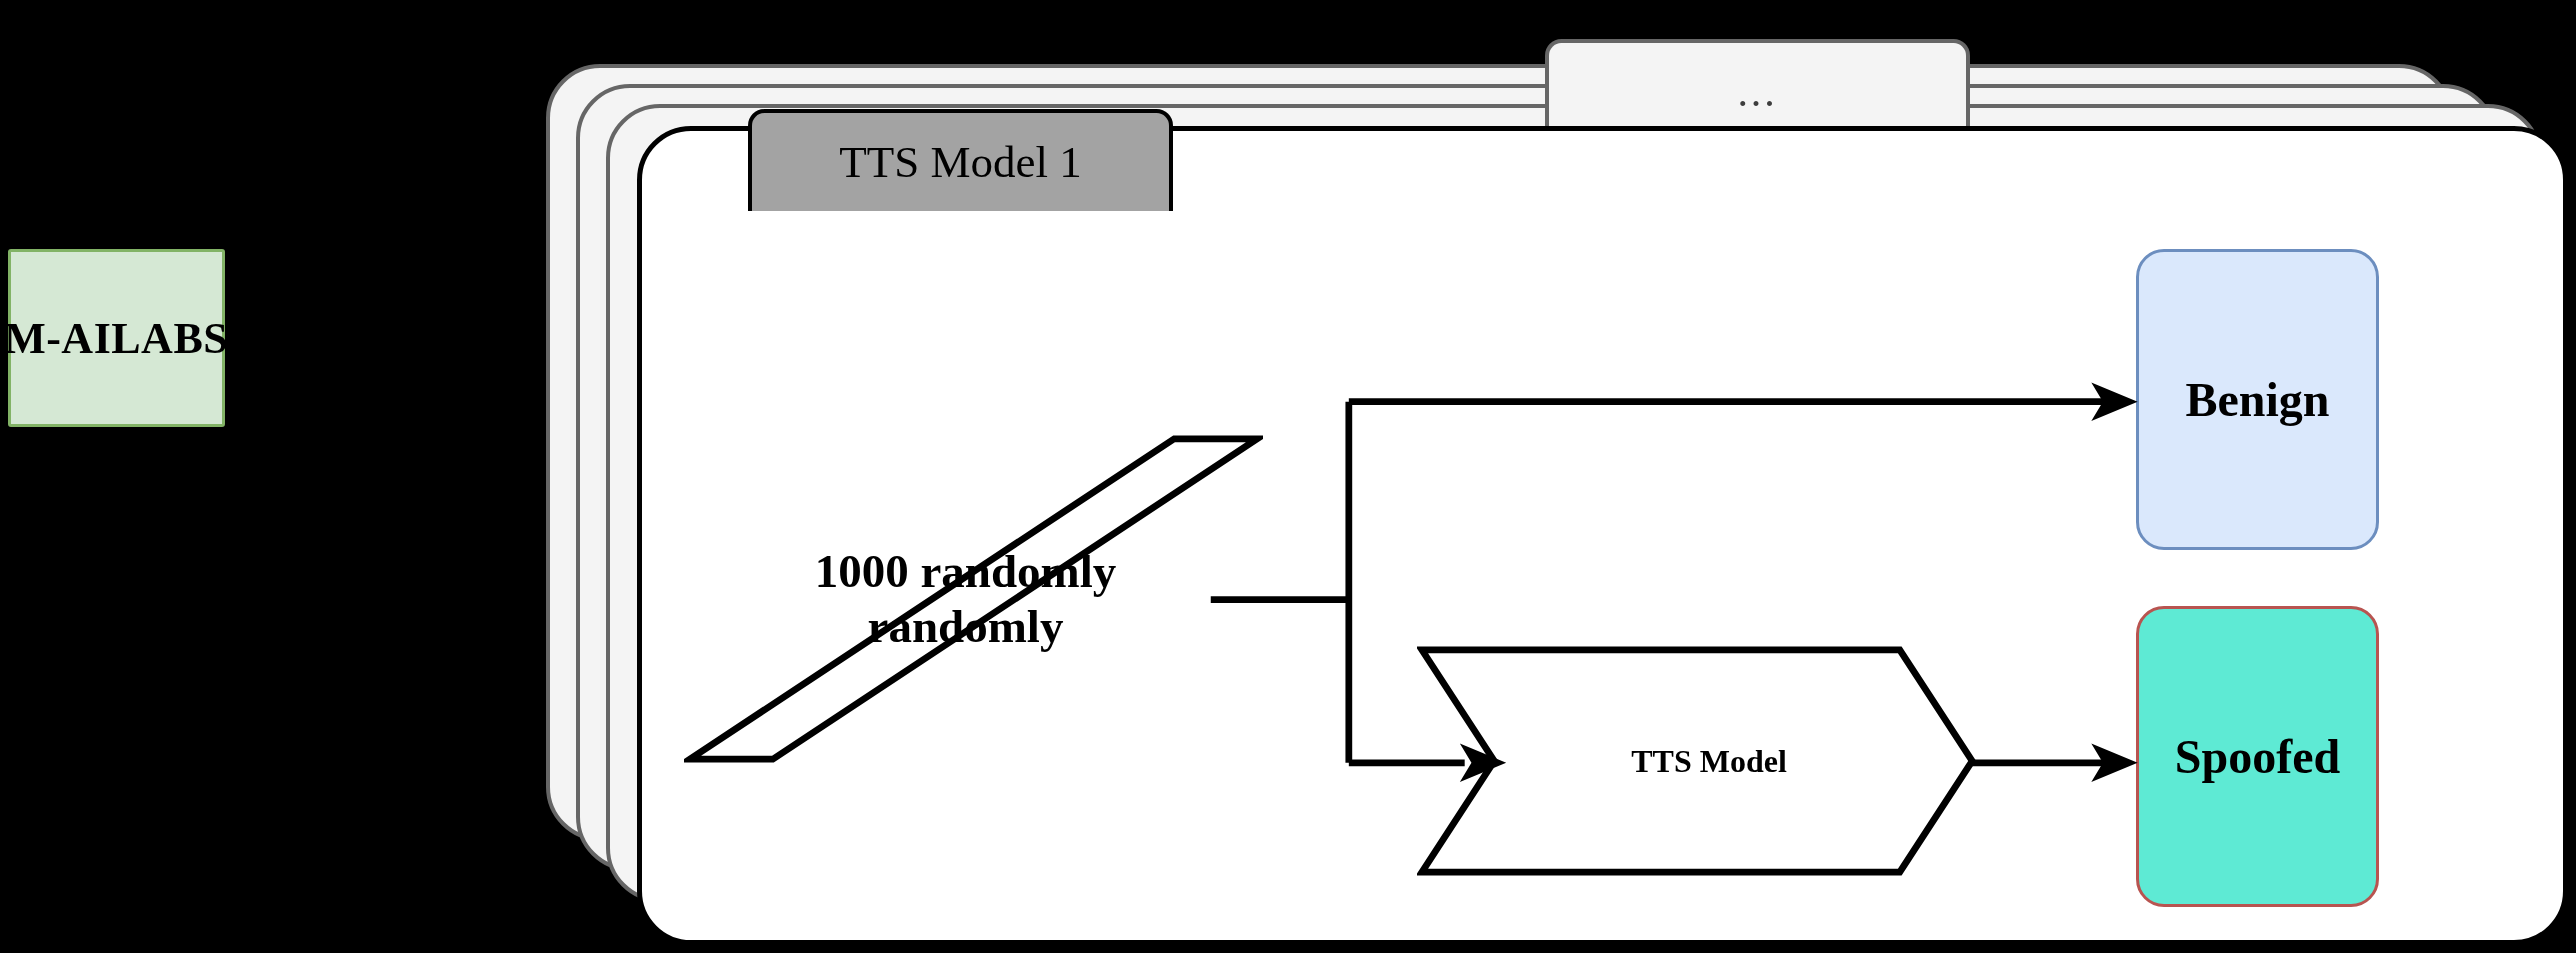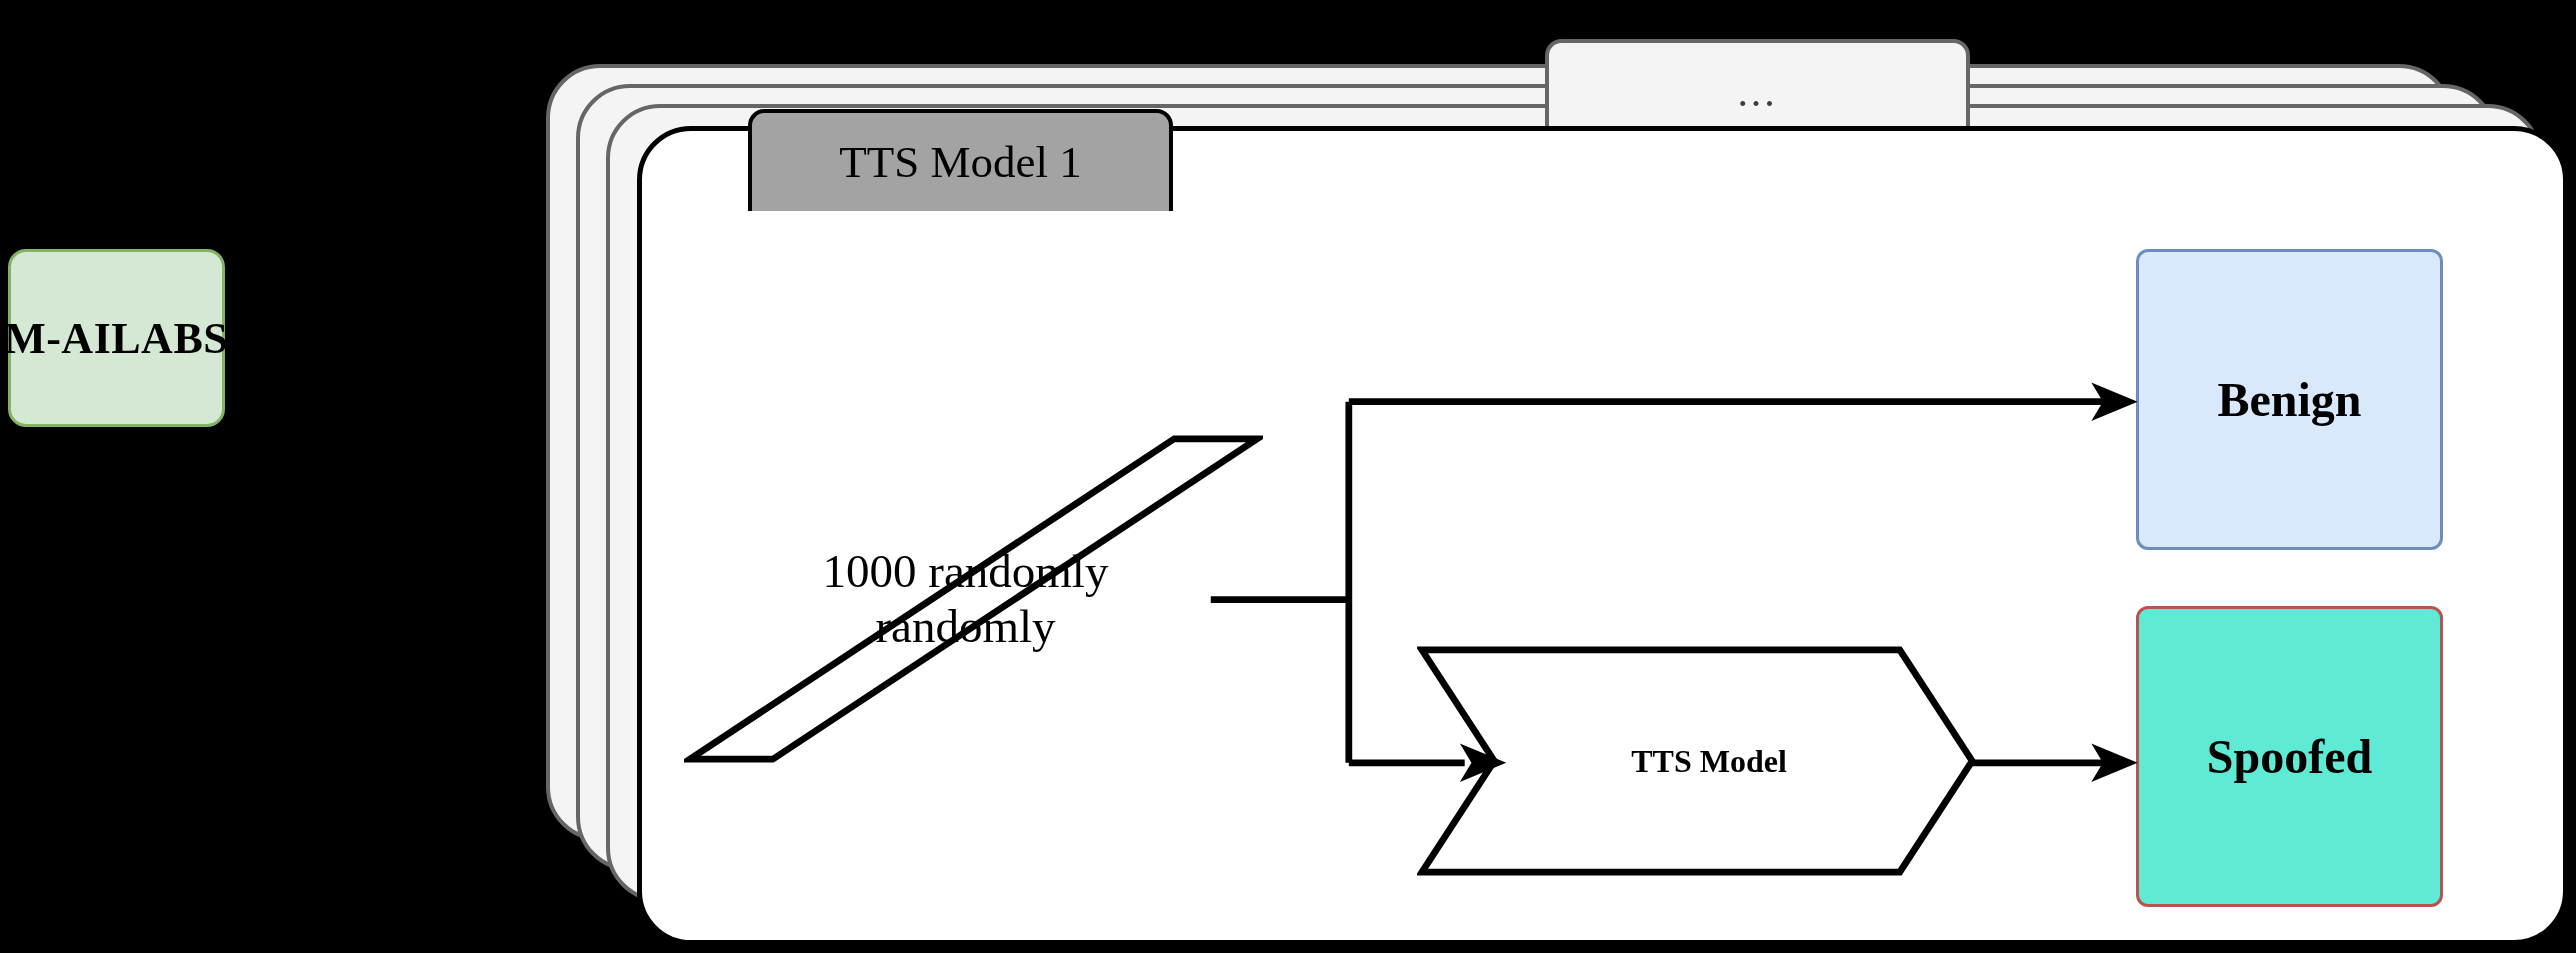--- a/index.html
+++ b/index.html
@@ -18,21 +18,21 @@
   .abs { position: absolute; }
 
   
   #mailabs-box {
     left: 7.7px;
     top: 249px;
     width: 217px;
     height: 178px;
     background: #d5e8d4;
     border: 3.9px solid #82b366;
-    border-radius: 18px;
+    border-radius: 3px;
     box-sizing: border-box;
     display: flex;
     align-items: center;
     justify-content: center;
   }
   #mailabs-label {
     font-weight: bold;
     font-size: 44px;
     color: #000000;
     letter-spacing: 0.5px;
@@ -106,20 +106,21 @@
     width: 463px;
     height: 274px;
     display: flex;
     flex-direction: column;
     align-items: center;
     justify-content: center;
     text-align: center;
     font-size: 47px;
     line-height: 1.16;
     color: #000000;
+    font-weight: bold;
   }
 
   
   #tts-chevron {
     left: 1417px;
     top: 645px;
     width: 560px;
     height: 232px;
   }
   #tts-chevron svg { display: block; width: 100%; height: 100%; }
@@ -132,24 +133,24 @@
     align-items: center;
     justify-content: center;
     font-size: 32px;
     font-weight: bold;
     color: #000000;
     white-space: nowrap;
   }
 
   
   .outcome-box {
-    width: 307px;
+    width: 243px;
     height: 301px;
     box-sizing: border-box;
-    border-radius: 12px;
+    border-radius: 28px;
     display: flex;
     align-items: center;
     justify-content: center;
     font-size: 48px;
     font-weight: bold;
     color: #000000;
     white-space: nowrap;
   }
   #benign-box {
     left: 2136px;

